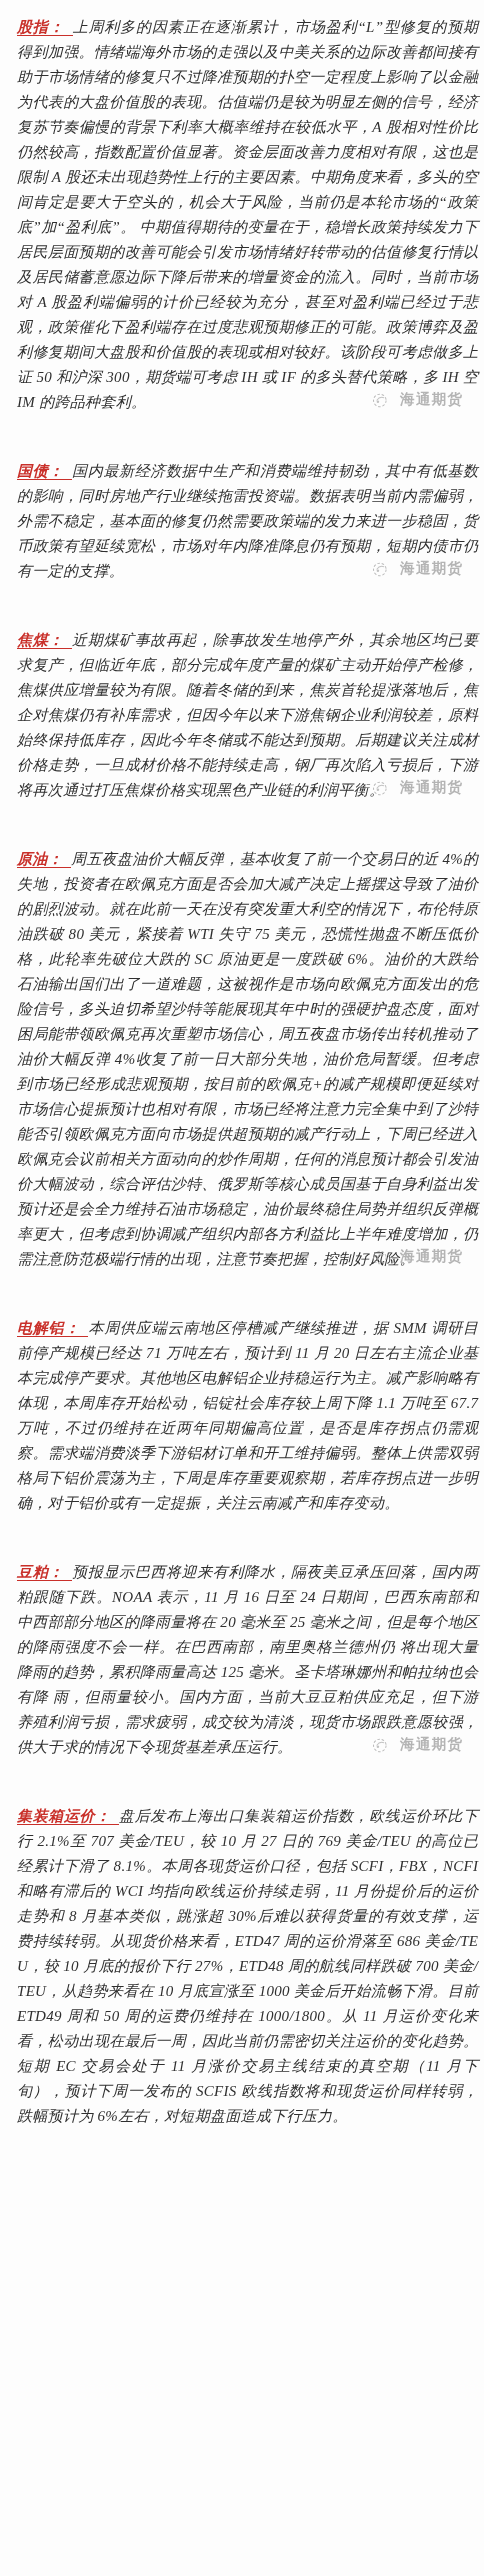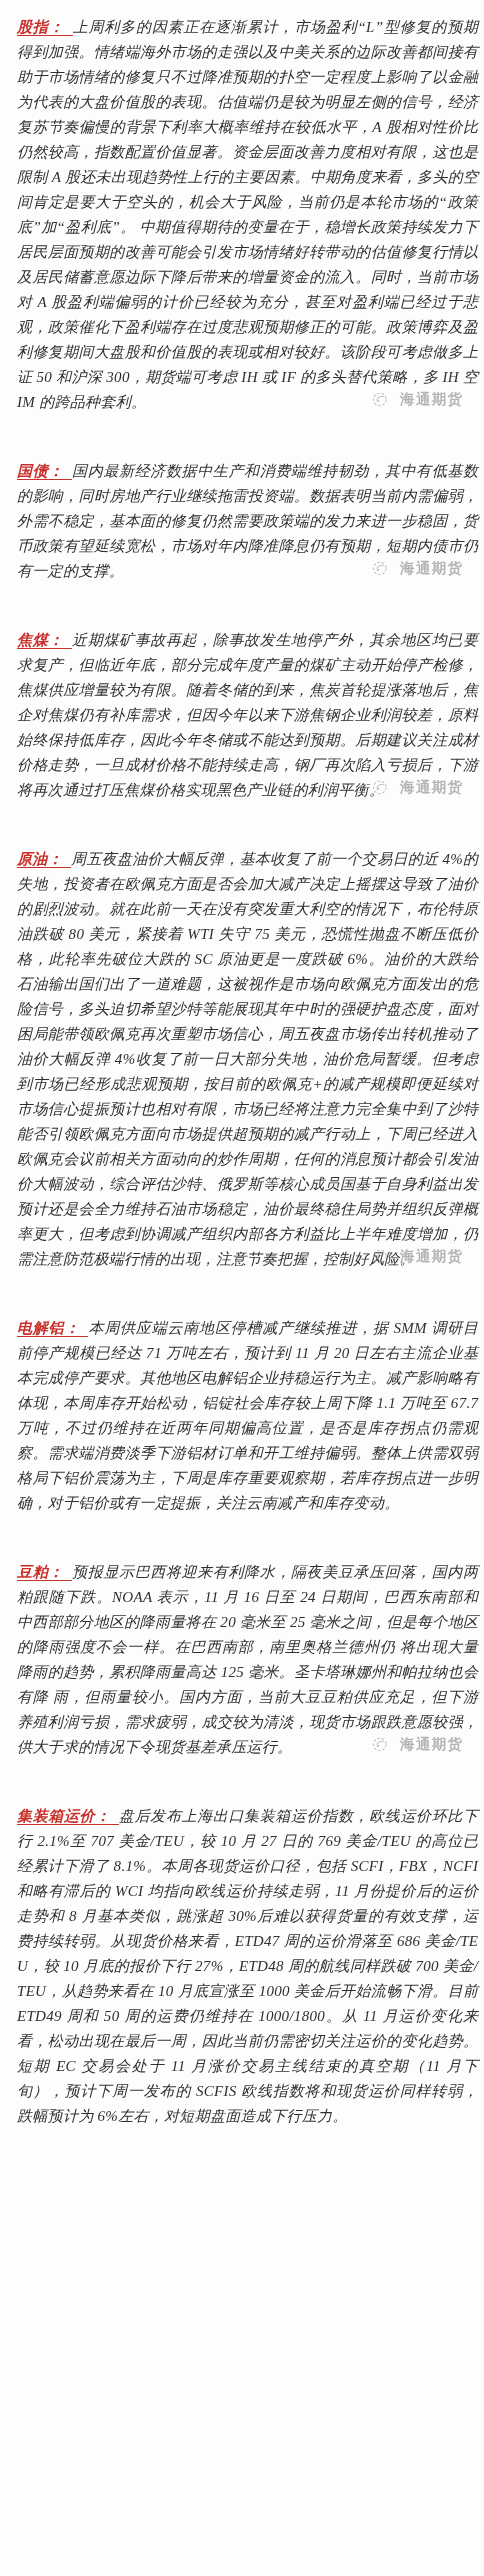--- a/index.html
+++ b/index.html
@@ -36,21 +36,21 @@
     color: #c9302a;
     font-weight: bold;
     border-bottom: 1.3px solid #c9302a;
     padding-right: 8.2px;
   }
   .wm {
     position: absolute;
     right: 15px;
     bottom: 6.3px;
     display: flex;
-    align-items: center;
+    align-items: flex-end;
     gap: 12px;
     white-space: nowrap;
     opacity: 0.8;
   }
   .wm-logo { display: inline-flex; }
   .wm-logo svg { display: block; }
   .wm-text {
     font-family: "Liberation Sans", sans-serif;
     font-size: 14.5px;
     color: #a3a3a3;

